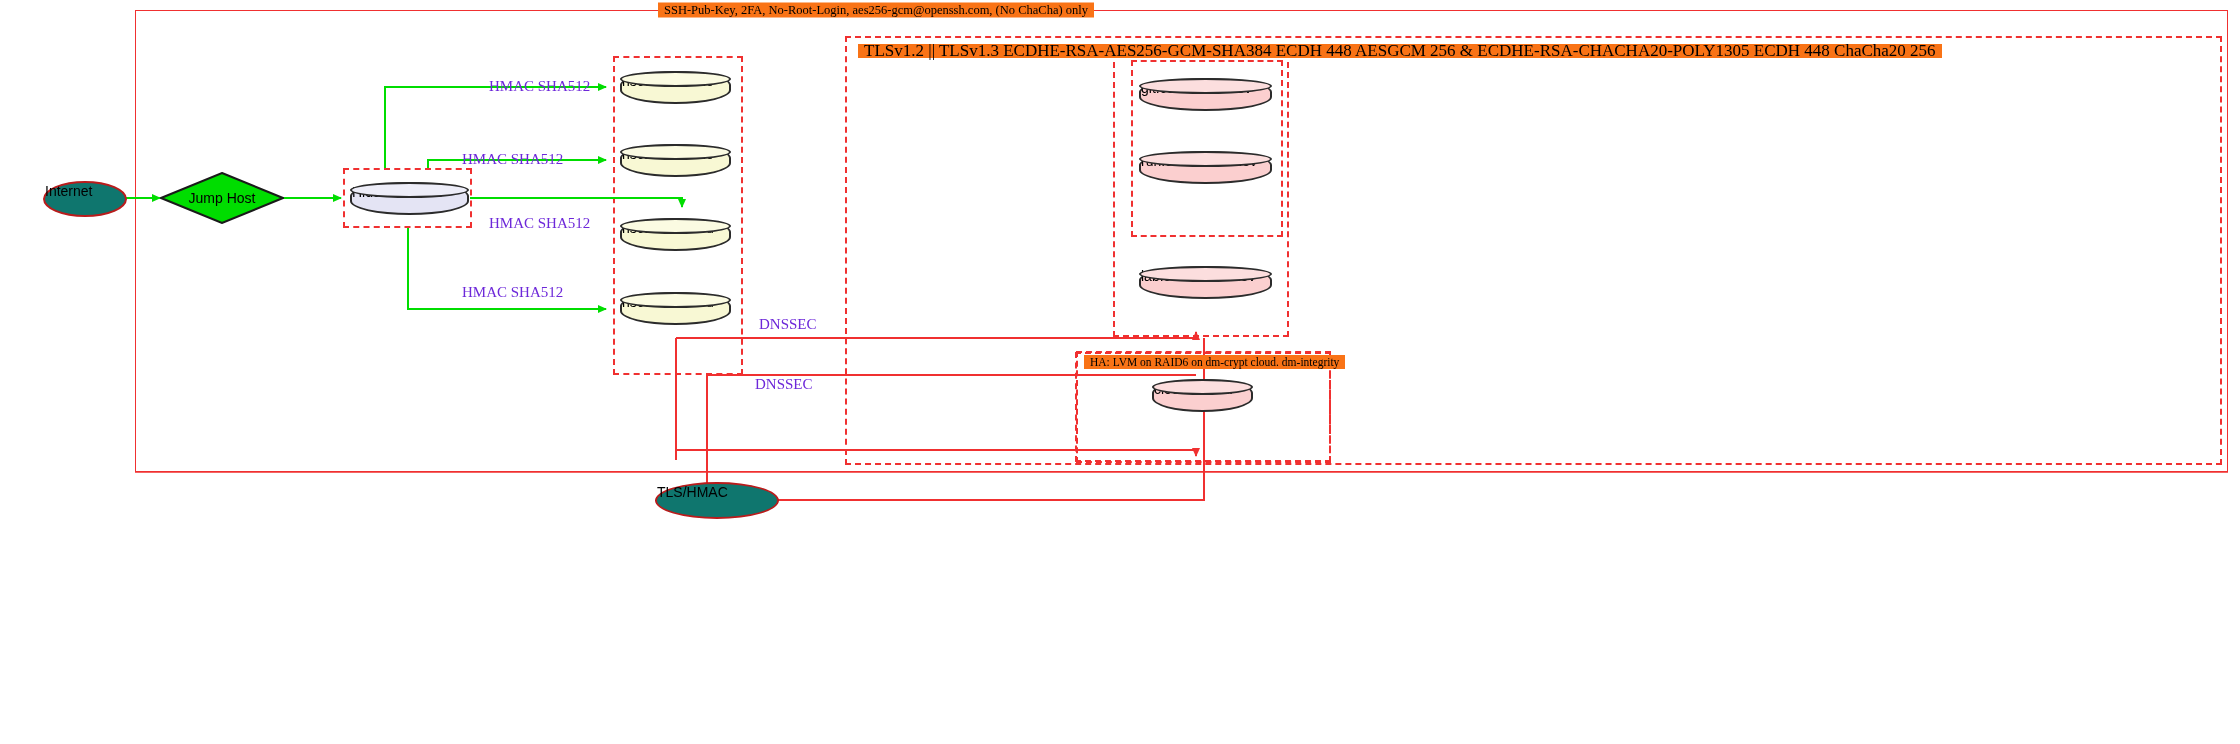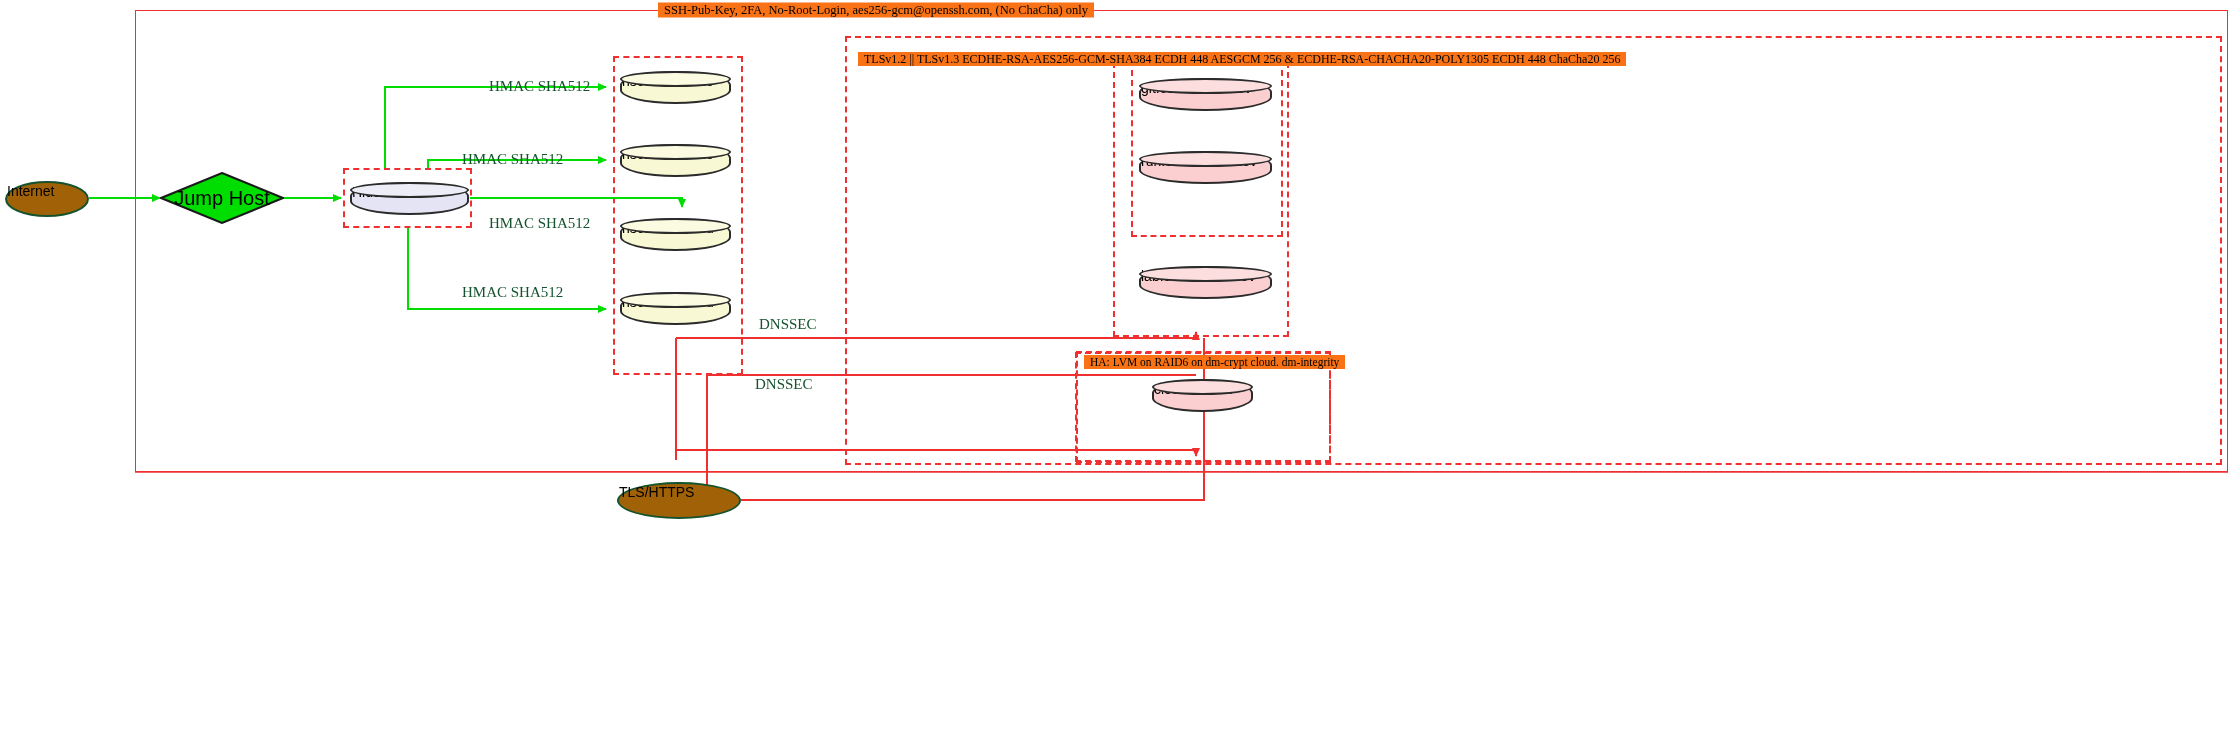--- a/index.html
+++ b/index.html
@@ -1,21 +1,21 @@
 <!DOCTYPE html>
 <html><head>
 <meta charset="utf-8">
 <style>
   html,body{margin:0;padding:0;background:#ffffff;}
   body{width:2240px;height:744px;position:relative;overflow:hidden;
        font-family:"Liberation Sans",sans-serif;}
   #stage{position:absolute;left:0;top:0;width:2240px;height:744px;}
   svg#wires{position:absolute;left:0;top:0;width:2240px;height:744px;}
 
-  .lbl{position:absolute;white-space:nowrap;color:#14532d;}
+  .lbl{position:absolute;white-space:nowrap;color:#6d28d9;}
   .serif{font-family:"Liberation Serif",serif;}
 
   
   .grp{position:absolute;border:2px dashed #f03030;box-sizing:border-box;}
   .grp-solid{position:absolute;border:1.6px solid #f03030;box-sizing:border-box;}
 
   
   .cap{position:absolute;background:#f97316;padding:0 6px;white-space:nowrap;
        font-family:"Liberation Serif",serif;color:#000;}
 
@@ -25,22 +25,22 @@
   .cyl .cap-top{position:absolute;left:-2px;right:-2px;top:-2px;height:16px;
        border:2px solid #2b2b2b;border-radius:50%;box-sizing:border-box;}
 
   .cyl-yellow{background:#f8f8d4;}
   .cyl-yellow .cap-top{background:#fbfbe2;}
   .cyl-pink{background:#fbcfcf;}
   .cyl-pink .cap-top{background:#fcdede;}
   .cyl-lav{background:#e4e4f4;}
   .cyl-lav .cap-top{background:#ededf8;}
 
-  .ell{position:absolute;box-sizing:border-box;border:2px solid #14532d;
-       border-radius:50%;background:#a16207;}
+  .ell{position:absolute;box-sizing:border-box;border:2px solid #b91c1c;
+       border-radius:50%;background:#0f766e;margin-left:38px;}
 
   .dia{position:absolute;}
   .dia svg{display:block;}
   .dia .txt{position:absolute;left:0;right:0;top:50%;transform:translateY(-50%);
             text-align:center;white-space:nowrap;color:#000;}
 </style>
 </head>
 <body>
 
 <div id="stage">
@@ -90,41 +90,41 @@
 
     <path d="M707,478 L707,500" stroke="#f03030" stroke-width="2" fill="none"></path>
 
     <path d="M741,500 L1204,500 L1204,338" stroke="#f03030" stroke-width="2" fill="none"></path>
 
     <path d="M135,472 L2228,472" stroke="#f03030" stroke-width="1.6" fill="none"></path>
   </svg>
 
   <div class="cap" style="left:658px;top:10px;transform:translateY(-50%);font-size:12.5px;">SSH-Pub-Key, 2FA, No-Root-Login, aes256-gcm@openssh.com, (No ChaCha) only</div>
 
-  <div class="cap" style="left:858px;top:52px;font-size:12px;line-height:14px;text-align:right;">TLSv1.2 || TLSv1.3 ECDHE-RSA-AES256-GCM-SHA384 ECDH 448 AESGCM 256 &amp; ECDHE-RSA-CHACHA20-POLY1305 ECDH 448 ChaCha20 256</div>
+  <div class="cap" style="left:858px;top:44px;font-size:17px;line-height:14px;text-align:right;">TLSv1.2 || TLSv1.3 ECDHE-RSA-AES256-GCM-SHA384 ECDH 448 AESGCM 256 &amp; ECDHE-RSA-CHACHA20-POLY1305 ECDH 448 ChaCha20 256</div>
 
   <div class="cap" style="left:1084px;top:355px;font-size:11.5px;line-height:14px;">HA: LVM on RAID6 on dm-crypt cloud. dm-integrity</div>
 
   <div class="lbl serif" style="left:489px;top:78px;font-size:15px;">HMAC SHA512</div>
   <div class="lbl serif" style="left:462px;top:151px;font-size:15px;">HMAC SHA512</div>
   <div class="lbl serif" style="left:489px;top:215px;font-size:15px;">HMAC SHA512</div>
   <div class="lbl serif" style="left:462px;top:284px;font-size:15px;">HMAC SHA512</div>
 
   <div class="lbl serif" style="left:759px;top:316px;font-size:15px;">DNSSEC</div>
   <div class="lbl serif" style="left:755px;top:376px;font-size:15px;">DNSSEC</div>
 
   <div class="ell" style="left:5px;top:181px;width:84px;height:36px;">
     <div class="txt" style="font-size:14px;">Internet</div>
   </div>
 
   <div class="dia" style="left:160px;top:172px;width:124px;height:52px;">
     <svg width="124" height="52" viewBox="0 0 124 52">
       <polygon points="62,1 123,26 62,51 1,26" fill="#00dd00" stroke="#1a1a1a" stroke-width="2"></polygon>
     </svg>
-    <div class="txt" style="font-size:20px;">Jump Host</div>
+    <div class="txt" style="font-size:14px;">Jump Host</div>
   </div>
 
   <div class="cyl cyl-lav" style="left:350px;top:182px;width:119px;height:33px;">
     <div class="cap-top"></div>
     <div class="txt" style="font-size:14px;">Hidden-Master</div>
   </div>
 
   <div class="cyl cyl-yellow" style="left:620px;top:71px;width:111px;height:33px;">
     <div class="cap-top"></div>
     <div class="txt" style="font-size:14px;">ns03.eddns.de</div>
@@ -159,16 +159,16 @@
     <div class="cap-top"></div>
     <div class="txt" style="font-size:14px;">lab.coresecret.dev</div>
   </div>
 
   <div class="cyl cyl-pink" style="left:1152px;top:379px;width:101px;height:33px;">
     <div class="cap-top"></div>
     <div class="txt" style="font-size:14px;">cloud.e2ee.li</div>
   </div>
 
   <div class="ell" style="left:617px;top:482px;width:124px;height:37px;">
-    <div class="txt" style="font-size:14px;">TLS/HTTPS</div>
+    <div class="txt" style="font-size:14px;">TLS/HMAC</div>
   </div>
 
 </div>
 
 </body></html>

